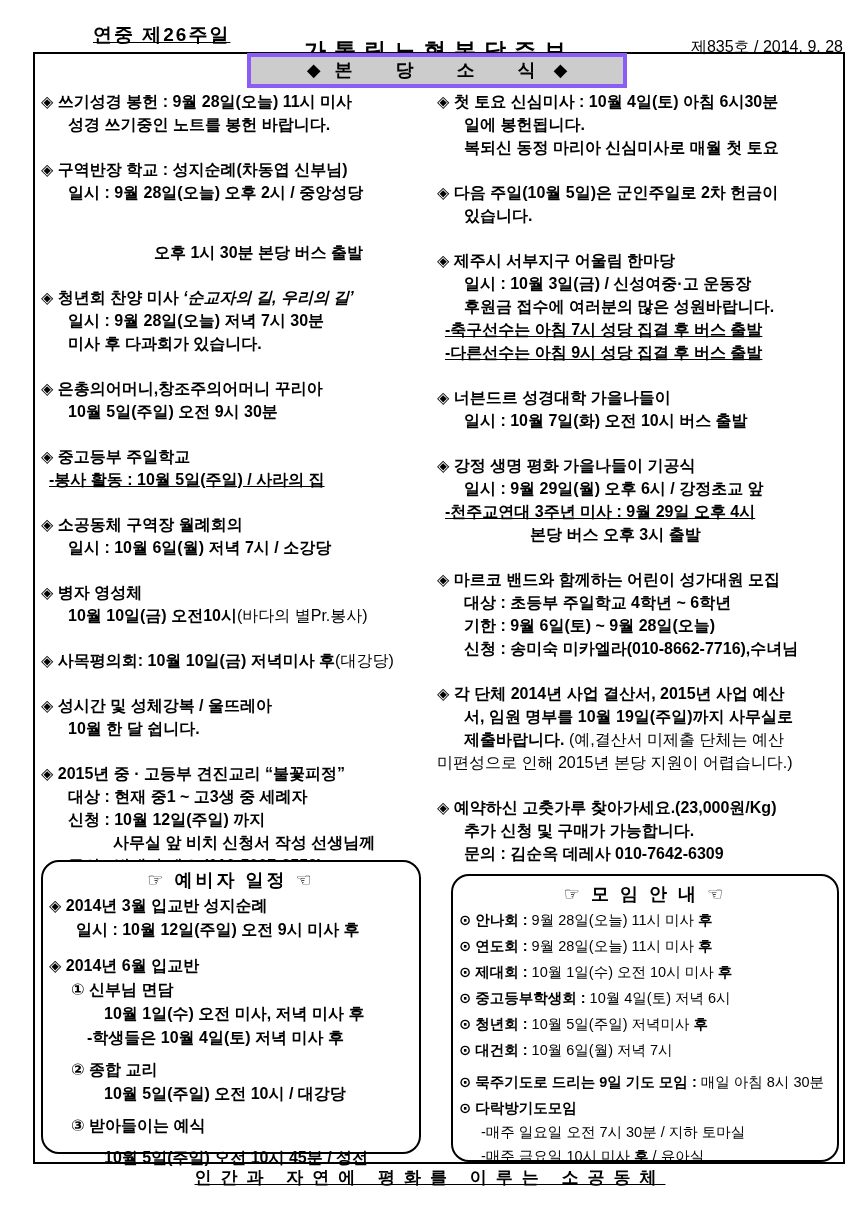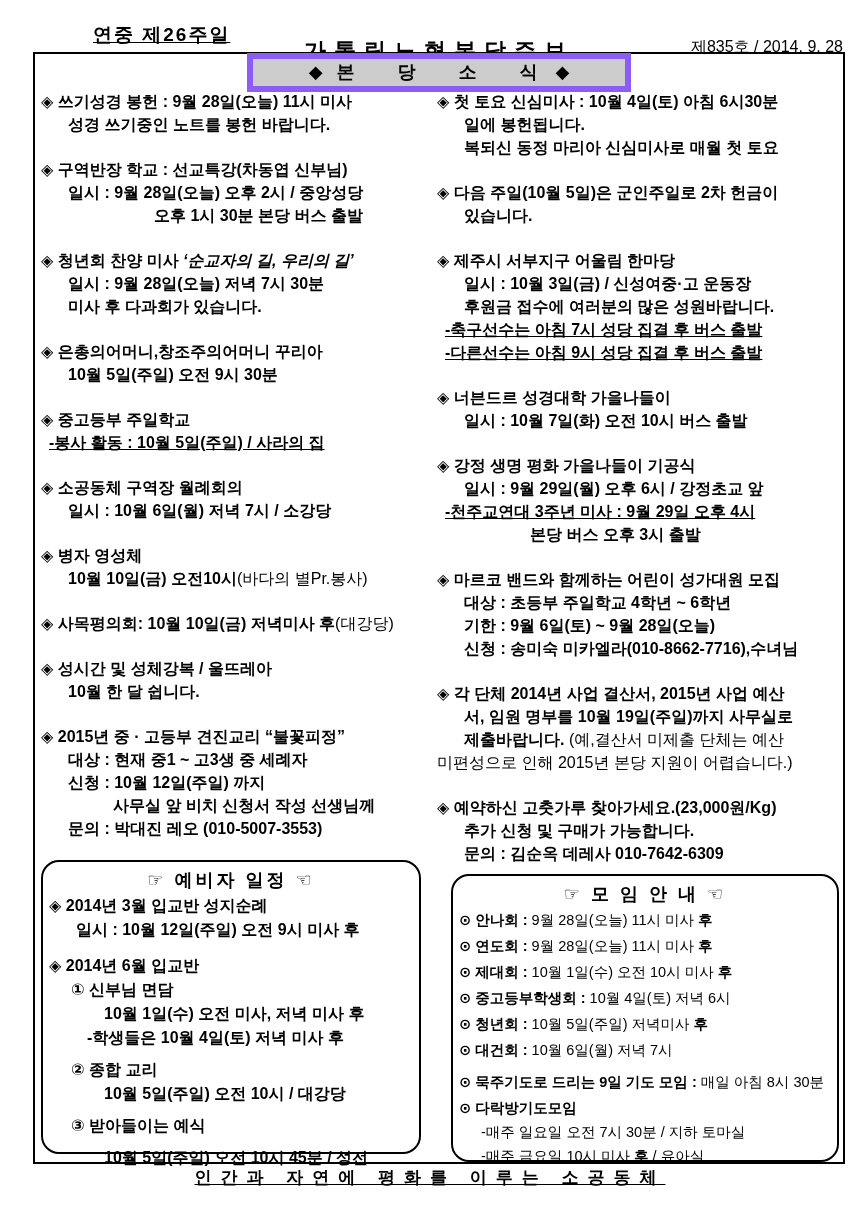--- a/index.html
+++ b/index.html
@@ -12,34 +12,34 @@
   .header{position:absolute;top:20px;left:33px;width:812px;height:30px;}
   .h-left{position:absolute;left:60px;top:2px;font-size:19px;font-weight:bold;
           letter-spacing:2px;text-decoration:underline;}
   .h-title{position:absolute;left:0;right:0;text-align:center;top:16px;
            font-size:22px;font-weight:bold;letter-spacing:8px;text-decoration:underline;}
   .h-right{position:absolute;right:2px;top:17px;font-size:16px;font-weight:normal;margin-left:11px;}
   
   .main-box{position:absolute;left:33px;top:52px;width:808px;height:1108px;
             border:2px solid #000;}
   .section-title{position:absolute;left:212px;top:-1px;width:372px;height:27px;
-            border:6px solid #8b5cf6;text-align:center;line-height:27px;
+            border:4px solid #8b5cf6;text-align:center;line-height:27px;
             font-size:18px;font-weight:bold;}
   .section-title .st-text{word-spacing:30px;letter-spacing:4px;margin:0 14px;}
   
   .col{position:absolute;top:36px;}
   .col-left{left:6px;width:396px;}
   .col-right{left:402px;width:404px;}
   .item{margin-bottom:22px;}
   .line{font-size:16px;line-height:23px;font-weight:bold;white-space:nowrap;}
   .line span.r{font-weight:normal;}
   .line span.i{font-style:italic;}
   .line span.b,.line span.lb{font-weight:bold;}
   .ind0{padding-left:0;} .ind1{padding-left:27px;} .ind2{padding-left:8px;text-decoration:underline;}
-  .ind3{padding-left:93px;} .ind4{padding-left:113px;} .ind5{padding-left:22px;}
+  .ind3{padding-left:93px;} .ind4{padding-left:113px;margin-top:37px;} .ind5{padding-left:22px;}
   .ind6{padding-left:55px;} .ind7{padding-left:38px;} .ind8{padding-left:72px;}
   .mt{margin-top:8px;}
   
   .round-box{position:absolute;border:2px solid #000;border-radius:18px;
              padding:4px 6px;box-sizing:border-box;background:#fff;}
   .box-catechumen{left:6px;top:806px;width:380px;height:294px;}
   .box-meeting{left:416px;top:820px;width:388px;height:288px;}
   .box-title{text-align:center;font-size:18px;font-weight:bold;line-height:28px;
              letter-spacing:3px;}
   .box-catechumen .item{margin-bottom:12px;}
@@ -64,21 +64,21 @@
   <div class="section-title" id="section-title" style="background: rgb(204, 204, 204);">
     <span>◆</span><span class="st-text">본 당 소 식</span><span>◆</span>
   </div>
 
   <div class="col col-left" id="col-left">
       <div class="item">
         <div class="line ind0"><span>◈ 쓰기성경 봉헌 : 9월 28일(오늘) 11시 미사</span></div>
         <div class="line ind1"><span>성경 쓰기중인 노트를 봉헌 바랍니다.</span></div>
       </div>
       <div class="item">
-        <div class="line ind0"><span>◈ 구역반장 학교 : 선교특강(차동엽 신부님)</span></div>
+        <div class="line ind0"><span>◈ 구역반장 학교 : 성지순례(차동엽 신부님)</span></div>
         <div class="line ind1"><span>일시 : 9월 28일(오늘) 오후 2시 / 중앙성당</span></div>
         <div class="line ind4"><span>오후 1시 30분 본당 버스 출발</span></div>
       </div>
       <div class="item">
         <div class="line ind0"><span>◈ 청년회 찬양 미사 </span><span class="i">‘순교자의 길, 우리의 길’</span></div>
         <div class="line ind1"><span>일시 : 9월 28일(오늘) 저녁 7시 30분</span></div>
         <div class="line ind1"><span>미사 후 다과회가 있습니다.</span></div>
       </div>
       <div class="item">
         <div class="line ind0"><span>◈ 은총의어머니,창조주의어머니 꾸리아</span></div>

